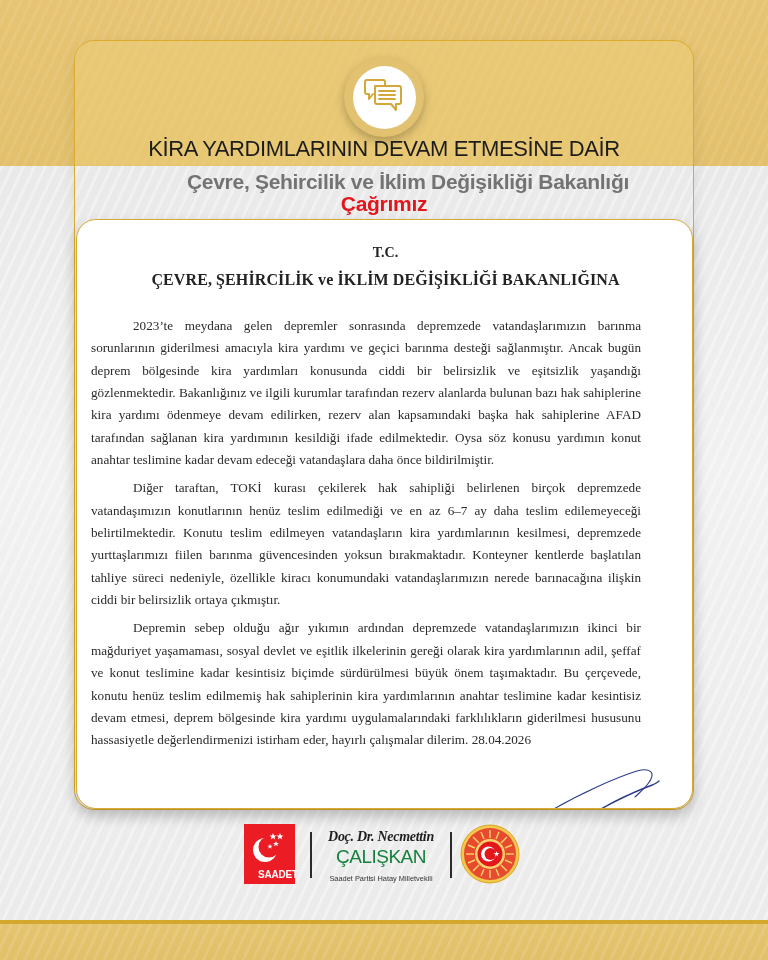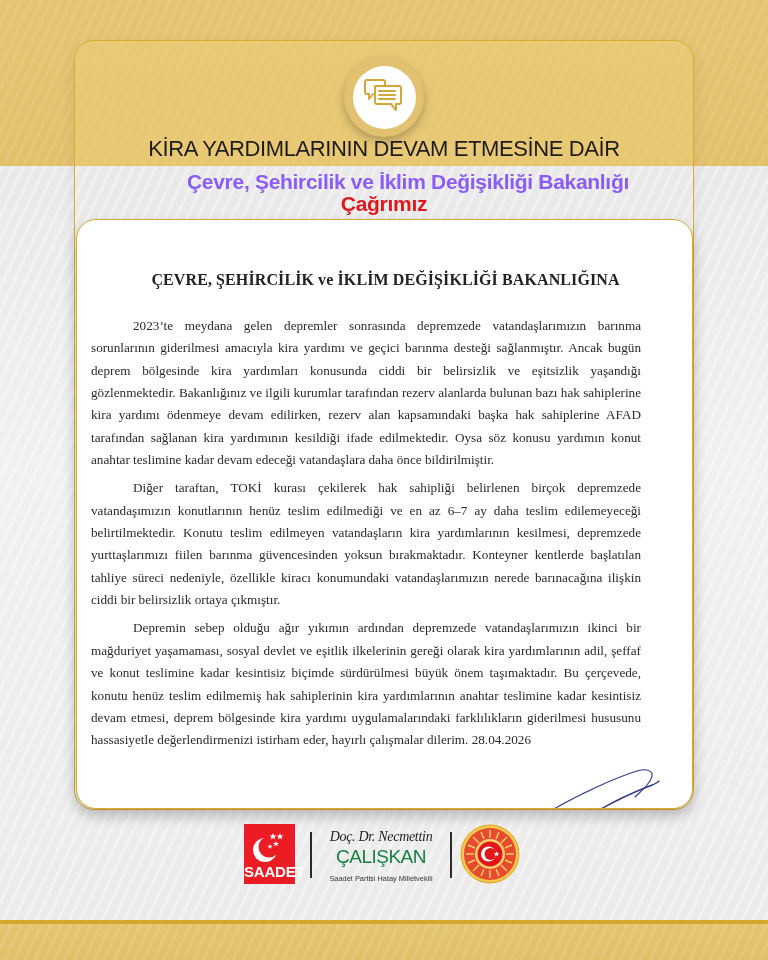--- a/index.html
+++ b/index.html
@@ -49,21 +49,21 @@
   }
   .icon-badge .inner {
     width: 63px; height: 63px; border-radius: 50%;
     background: #ffffff;
     display: flex; align-items: center; justify-content: center;
   }
 
   
   .headline { position: absolute; left: 74px; width: 620px; text-align: center; }
   .h-line1 { top: 136px; font-size: 22px; color: #1c1c1c; letter-spacing: -0.4px; font-weight: 400; }
-  .h-line2 { top: 170px; font-size: 21px; color: #8b5cf6; font-weight: 700; letter-spacing: -0.3px; padding-left: 48px; }
+  .h-line2 { top: 170px; font-size: 21px; color: #737373; font-weight: 700; letter-spacing: -0.3px; padding-left: 48px; }
   .h-line3 { top: 192px; font-size: 21px; color: #e3161c; font-weight: 700; letter-spacing: -0.3px; }
 
   
   .paper {
     position: absolute; left: 76px; top: 219px; width: 617px; height: 590px;
     background: #ffffff;
     border: 1.5px solid #d7aa34;
     border-radius: 20px;
     box-shadow: 0 6px 14px rgba(0,0,0,0.18);
     overflow: hidden;
@@ -93,30 +93,30 @@
   
   .footer {
     position: absolute; left: 0; top: 822px; width: 768px; height: 70px;
   }
   .saadet-logo {
     position: absolute; left: 244px; top: 2px; width: 51px; height: 60px;
     background: #ec1c24;
     display: flex; flex-direction: column; align-items: center;
   }
   .saadet-logo .brand {
-    position: absolute; bottom: 4px; left: 0; width: 51px; text-align: center;
-    color: #fff; font-weight: 700; font-size: 15px; letter-spacing: -0.2px;
+    position: absolute; bottom: 4px; left: 0; width: 68px; text-align: center;
+    color: #fff; font-weight: 700; font-size: 10px; letter-spacing: -0.2px;
     font-family: "Liberation Sans", sans-serif;
   }
   .vdiv { position: absolute; top: 10px; width: 1.5px; height: 46px; background: #2b2b2b; }
   .vdiv.a { left: 310px; }
   .vdiv.b { left: 450px; }
   .name-block { position: absolute; left: 316px; top: 6px; width: 130px; text-align: center; }
   .name-title {
-    font-family: "Liberation Serif", serif; font-style: italic; font-weight: 400;
+    font-family: "Liberation Serif", serif; font-style: italic; font-weight: 700;
     font-size: 14px; color: #1f1f1f; letter-spacing: -0.3px; line-height: 18px;
   }
   .name-surname {
     font-family: "Liberation Sans", sans-serif; font-weight: 400;
     font-size: 19px; color: #15803d; letter-spacing: -0.5px; line-height: 22px;
   }
   .name-role {
     font-family: "Liberation Sans", sans-serif; font-size: 7.4px; color: #333; margin-top: 6px;
   }
   .tbmm-logo { position: absolute; left: 460px; top: 2px; width: 60px; height: 60px; }
@@ -142,20 +142,21 @@
       </svg>
     </span>
   </div>
 </div>
 
 <div class="headline h-line1">KİRA YARDIMLARININ DEVAM ETMESİNE DAİR</div>
 <div class="headline h-line2">Çevre, Şehircilik ve İklim Değişikliği Bakanlığı</div>
 <div class="headline h-line3">Çağrımız</div>
 
 <div class="paper">
+  <div class="doc-head doc-tc">T.C.</div>
   <div class="doc-head doc-ministry">ÇEVRE, ŞEHİRCİLİK ve İKLİM DEĞİŞİKLİĞİ BAKANLIĞINA</div>
   <div class="doc-body">
     <p>2023’te meydana gelen depremler sonrasında depremzede vatandaşlarımızın barınma sorunlarının giderilmesi amacıyla kira yardımı ve geçici barınma desteği sağlanmıştır. Ancak bugün deprem bölgesinde kira yardımları konusunda ciddi bir belirsizlik ve eşitsizlik yaşandığı gözlenmektedir. Bakanlığınız ve ilgili kurumlar tarafından rezerv alanlarda bulunan bazı hak sahiplerine kira yardımı ödenmeye devam edilirken, rezerv alan kapsamındaki başka hak sahiplerine AFAD tarafından sağlanan kira yardımının kesildiği ifade edilmektedir. Oysa söz konusu yardımın konut anahtar teslimine kadar devam edeceği vatandaşlara daha önce bildirilmiştir.</p>
     <p>Diğer taraftan, TOKİ kurası çekilerek hak sahipliği belirlenen birçok depremzede vatandaşımızın konutlarının henüz teslim edilmediği ve en az 6–7 ay daha teslim edilemeyeceği belirtilmektedir. Konutu teslim edilmeyen vatandaşların kira yardımlarının kesilmesi, depremzede yurttaşlarımızı fiilen barınma güvencesinden yoksun bırakmaktadır. Konteyner kentlerde başlatılan tahliye süreci nedeniyle, özellikle kiracı konumundaki vatandaşlarımızın nerede barınacağına ilişkin ciddi bir belirsizlik ortaya çıkmıştır.</p>
     <p>Depremin sebep olduğu ağır yıkımın ardından depremzede vatandaşlarımızın ikinci bir mağduriyet yaşamaması, sosyal devlet ve eşitlik ilkelerinin gereği olarak kira yardımlarının adil, şeffaf ve konut teslimine kadar kesintisiz biçimde sürdürülmesi büyük önem taşımaktadır. Bu çerçevede, konutu henüz teslim edilmemiş hak sahiplerinin kira yardımlarının anahtar teslimine kadar kesintisiz devam etmesi, deprem bölgesinde kira yardımı uygulamalarındaki farklılıkların giderilmesi hususunu hassasiyetle değerlendirmenizi istirham eder, hayırlı çalışmalar dilerim. 28.04.2026</p>
   </div>
   <div class="signature">
     <svg width="120" height="50" viewBox="0 0 120 50" fill="none" stroke="#2d3a8c" stroke-width="1.1" stroke-linecap="round">
       <path d="M0 48 C 30 30, 70 12, 90 6 C 104 2, 110 8, 100 20 C 96 25, 92 28, 88 32"></path>
       <path d="M44 50 C 60 40, 80 30, 100 22 C 106 20, 110 18, 112 16" stroke-width="1.4"></path>

